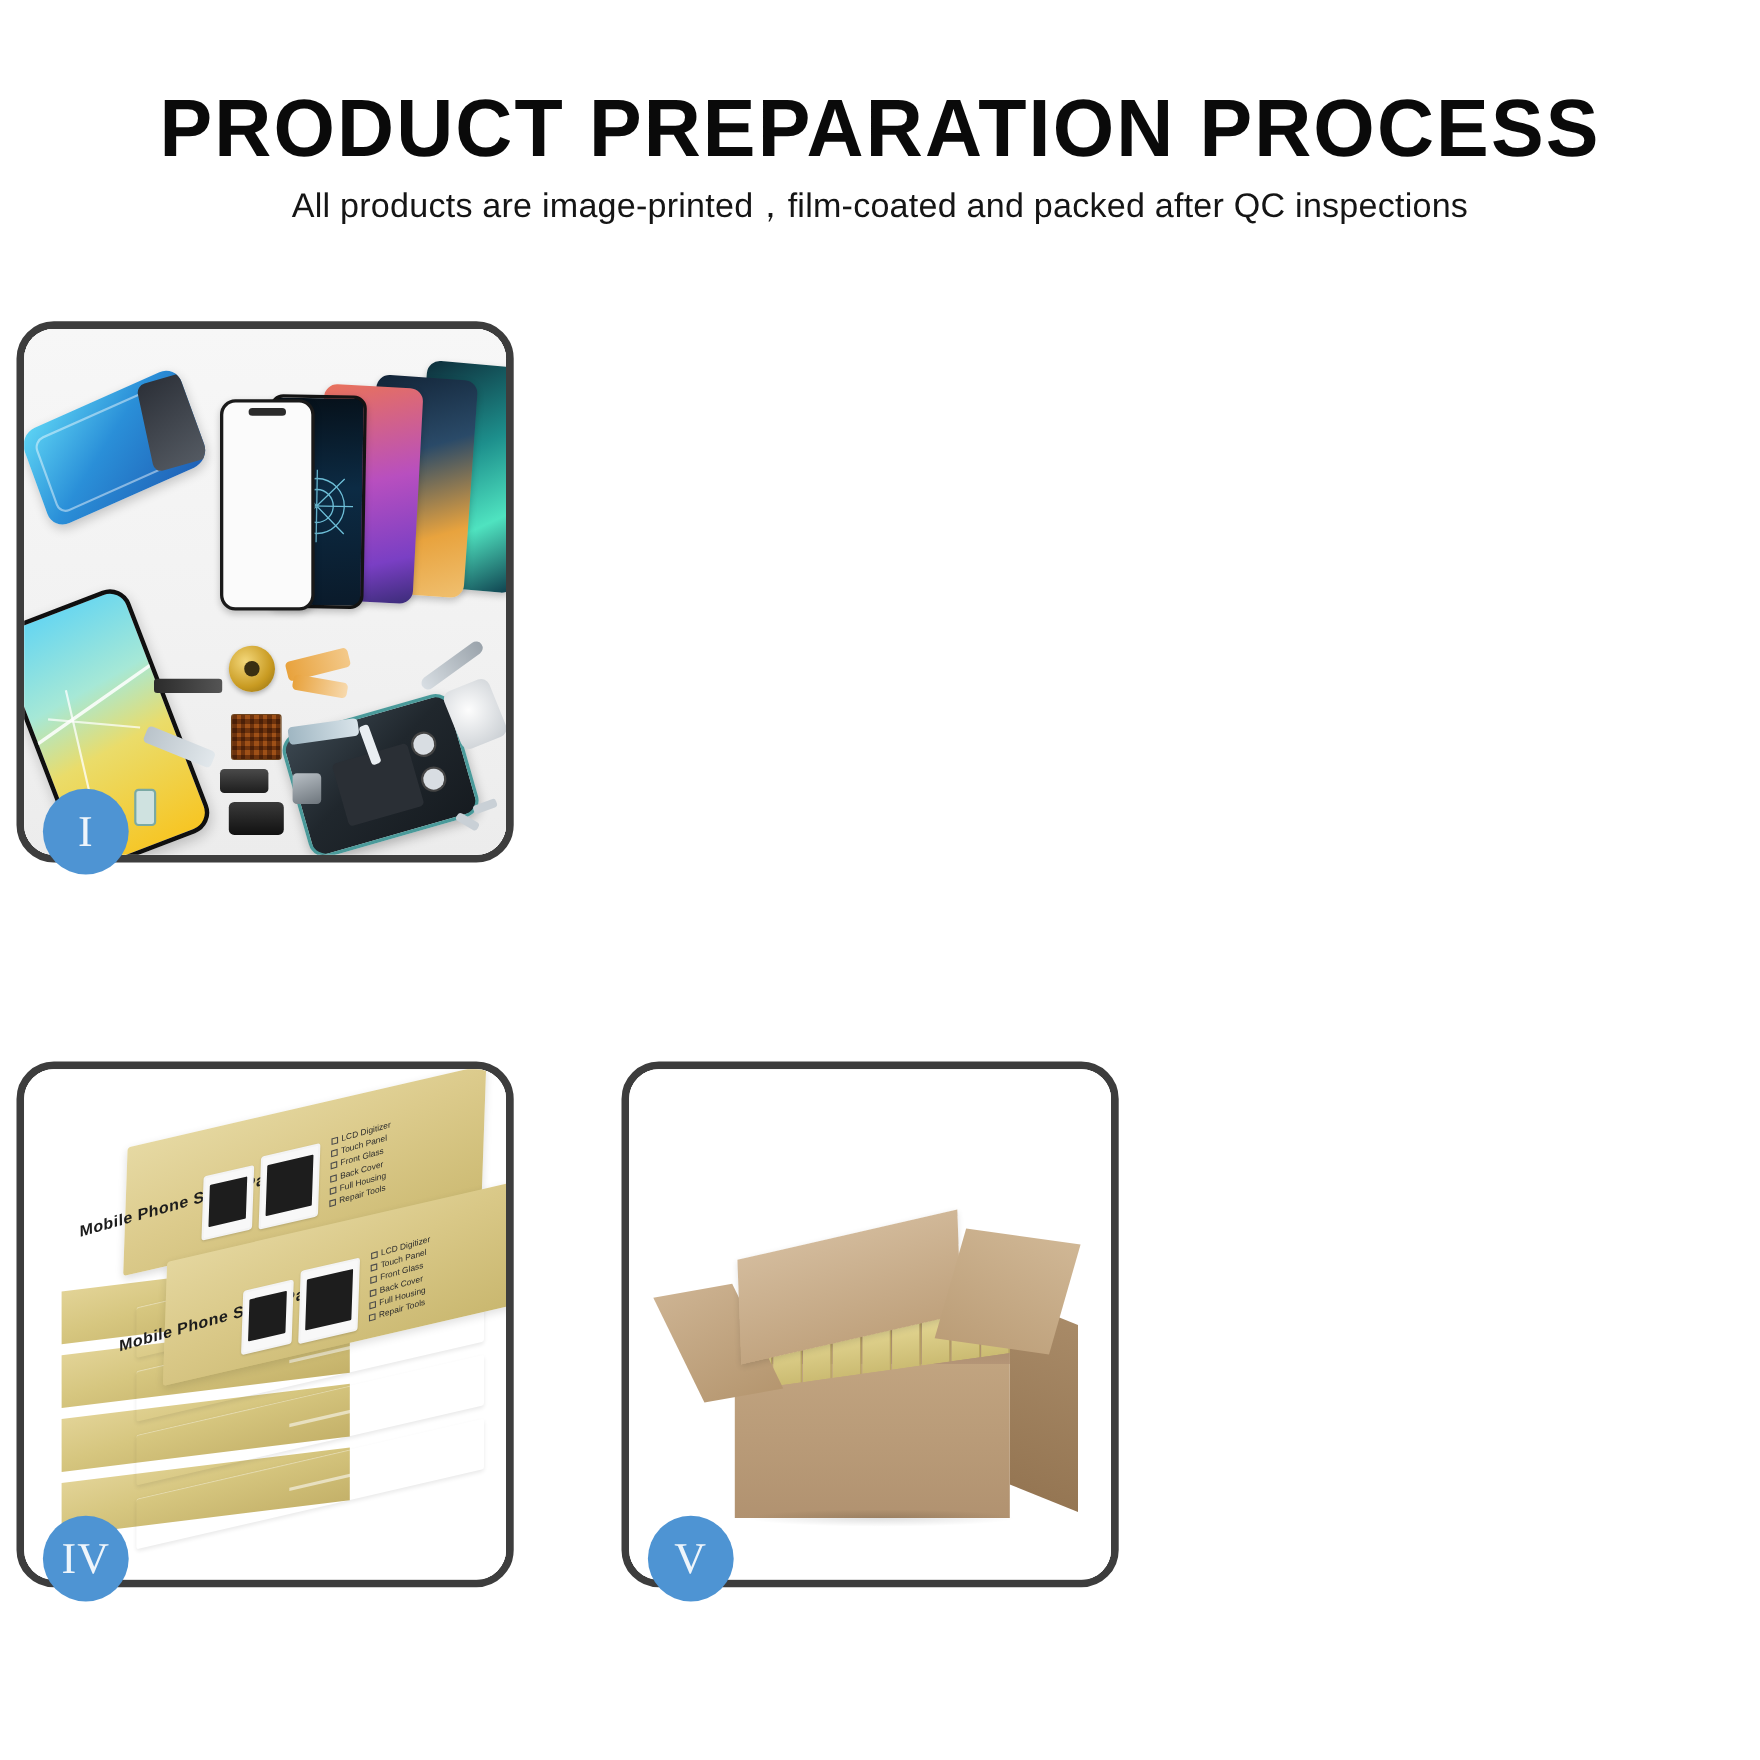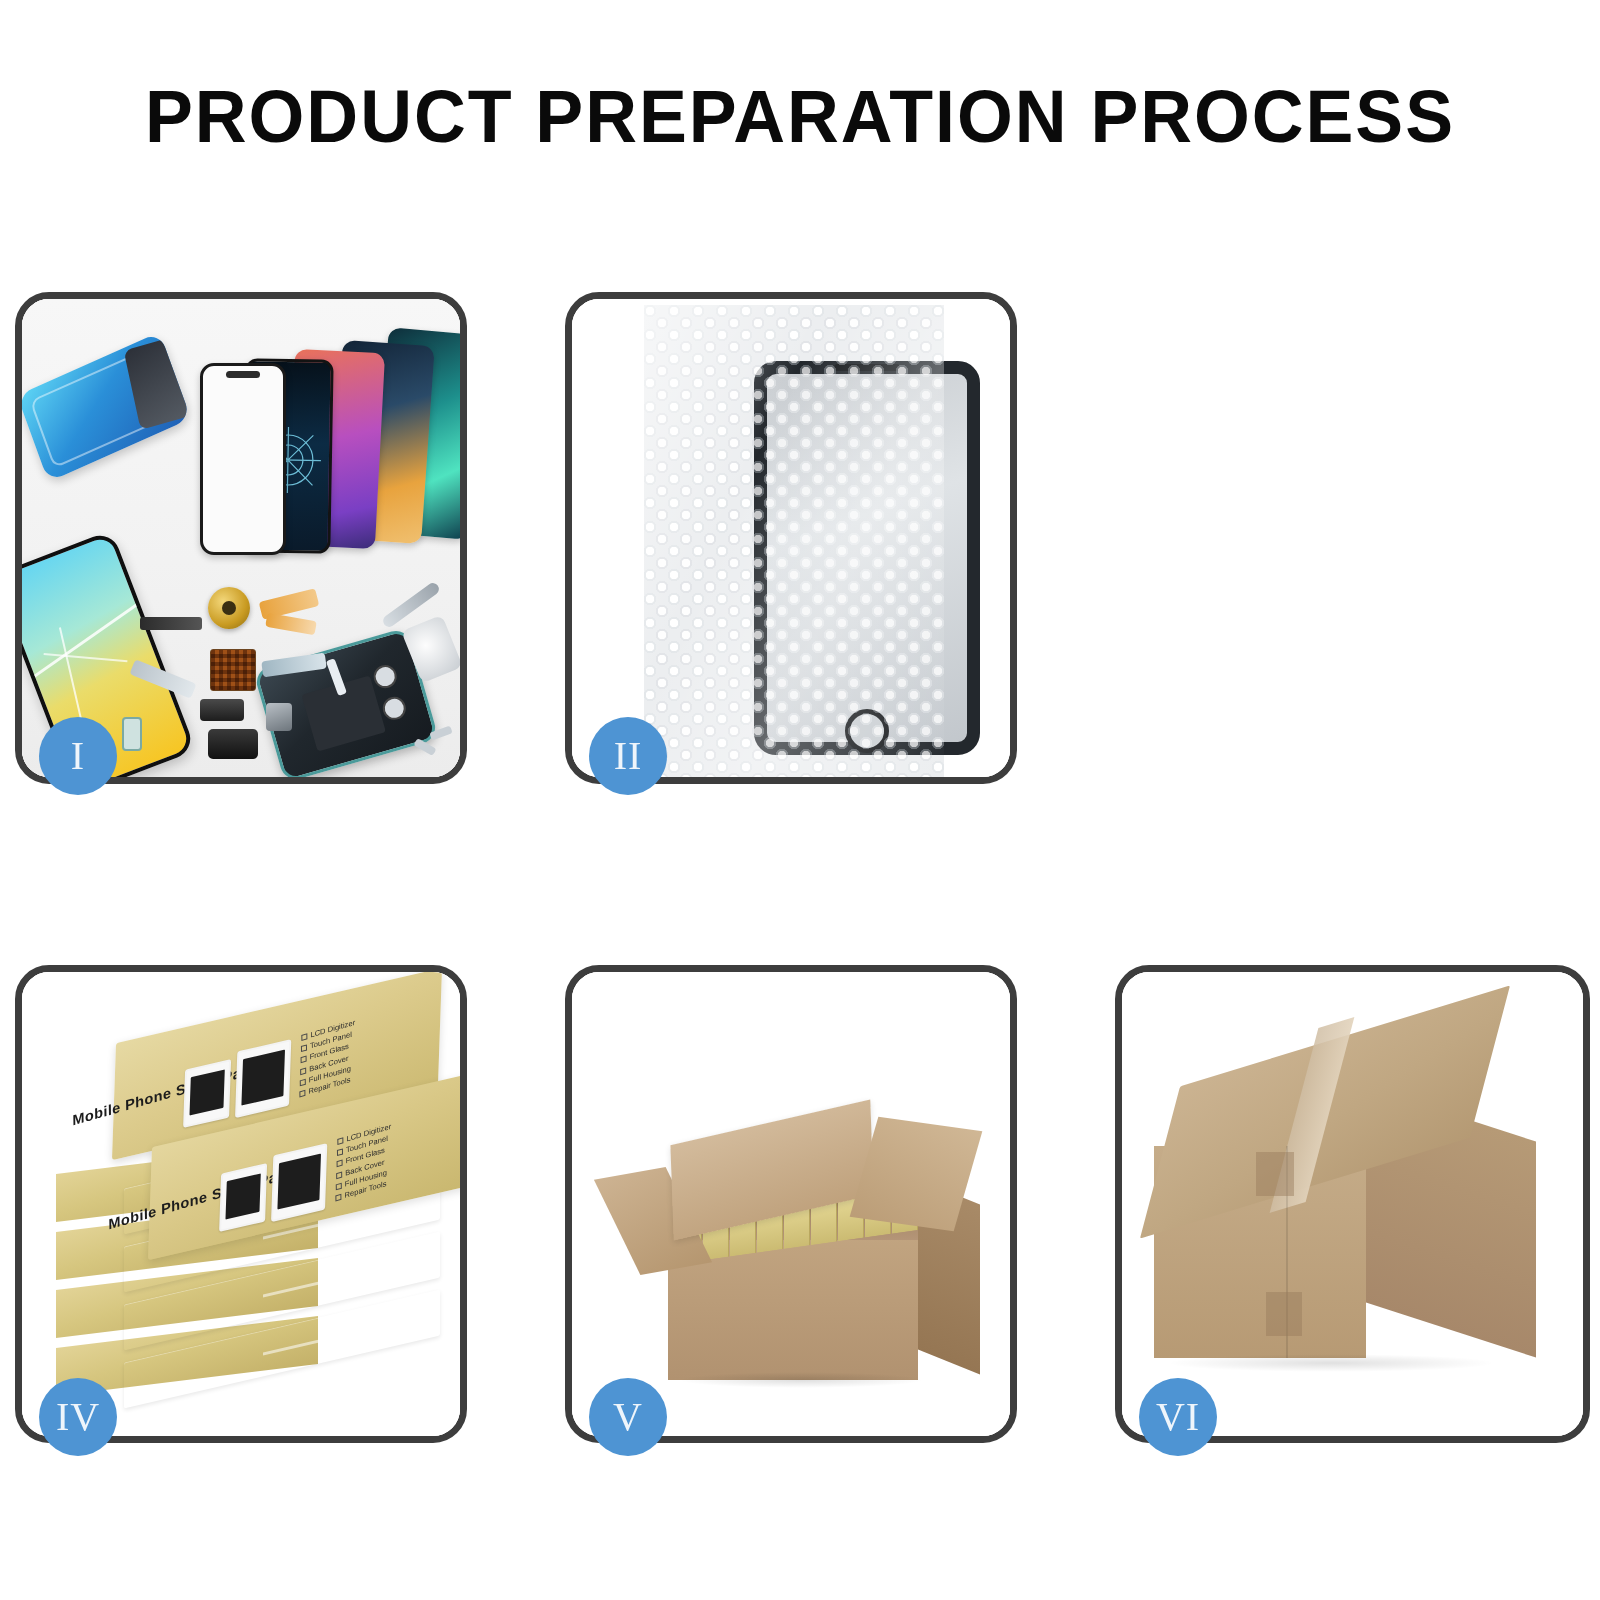--- a/index.html
+++ b/index.html
@@ -327,20 +327,21 @@
     background:linear-gradient(180deg,#fafafa,#f2f2f2); border-radius:24px;
     box-shadow:0 1px 3px rgba(0,0,0,.06); z-index:-1; }
 </style>
 </head>
 <body>
 
 <div class="page">
 
   <div class="header">
     <div class="title">PRODUCT PREPARATION PROCESS</div>
+    <div class="subtitle">All products are image-printed，film-coated and packed after QC inspections</div>
   </div>
 
   <div class="grid">
 
     <div class="panel p1">
       <div class="panel-clip">
         <div class="scene1">
           <div class="s1-floor"></div>
 
           <div class="bluefilm">
@@ -392,36 +393,20 @@
           <div class="cmp c-sq"></div>
           <div class="cmp c-tool"></div>
           <div class="cmp c-brush"></div>
           <div class="cmp c-screw1"></div>
           <div class="cmp c-screw2"></div>
         </div>
       </div>
       <div class="badge">I</div>
     </div>
 
-    <div class="panel p2">
-      <div class="panel-clip">
-        <div class="scene2">
-          <div class="bw-sheet">
-            <div class="bw-bubbles"></div>
-            <div class="digitizer">
-              <div class="dg-ear"></div>
-                <div class="dg-home"></div>
-            </div>
-            <div class="bw-over"></div>
-            <div class="bw-sheen"></div>
-          </div>
-        </div>
-      </div>
-      <div class="badge">II</div>
-    </div>
 
 
     <div class="panel p4">
       <div class="panel-clip">
         <div class="scene4">
           <div class="stack">
 
             <div class="gbox boxA">
                 <div class="gb-top"></div>
               </div>
@@ -543,33 +528,15 @@
             <div class="c5-flapL"></div>
             <div class="c5-flapTop"></div>
             <div class="c5-flapR"></div>
             <div class="c5-shadow"></div>
           </div>
         </div>
       </div>
       <div class="badge">V</div>
     </div>
 
-    <div class="panel p6">
-      <div class="panel-clip">
-        <div class="scene6">
-          <div class="c6">
-            <div class="c6-ghost"></div>
-            <div class="c6-right"></div>
-            <div class="c6-front"></div>
-            <div class="c6-top"></div>
-            <div class="c6-tape"></div>
-            <div class="c6-seamV"></div>
-            <div class="c6-tab1"></div>
-            <div class="c6-tab2"></div>
-            <div class="c6-shadow"></div>
-          </div>
-        </div>
-      </div>
-      <div class="badge">VI</div>
-    </div>
 
   </div>
 </div>
 
 </body></html>

